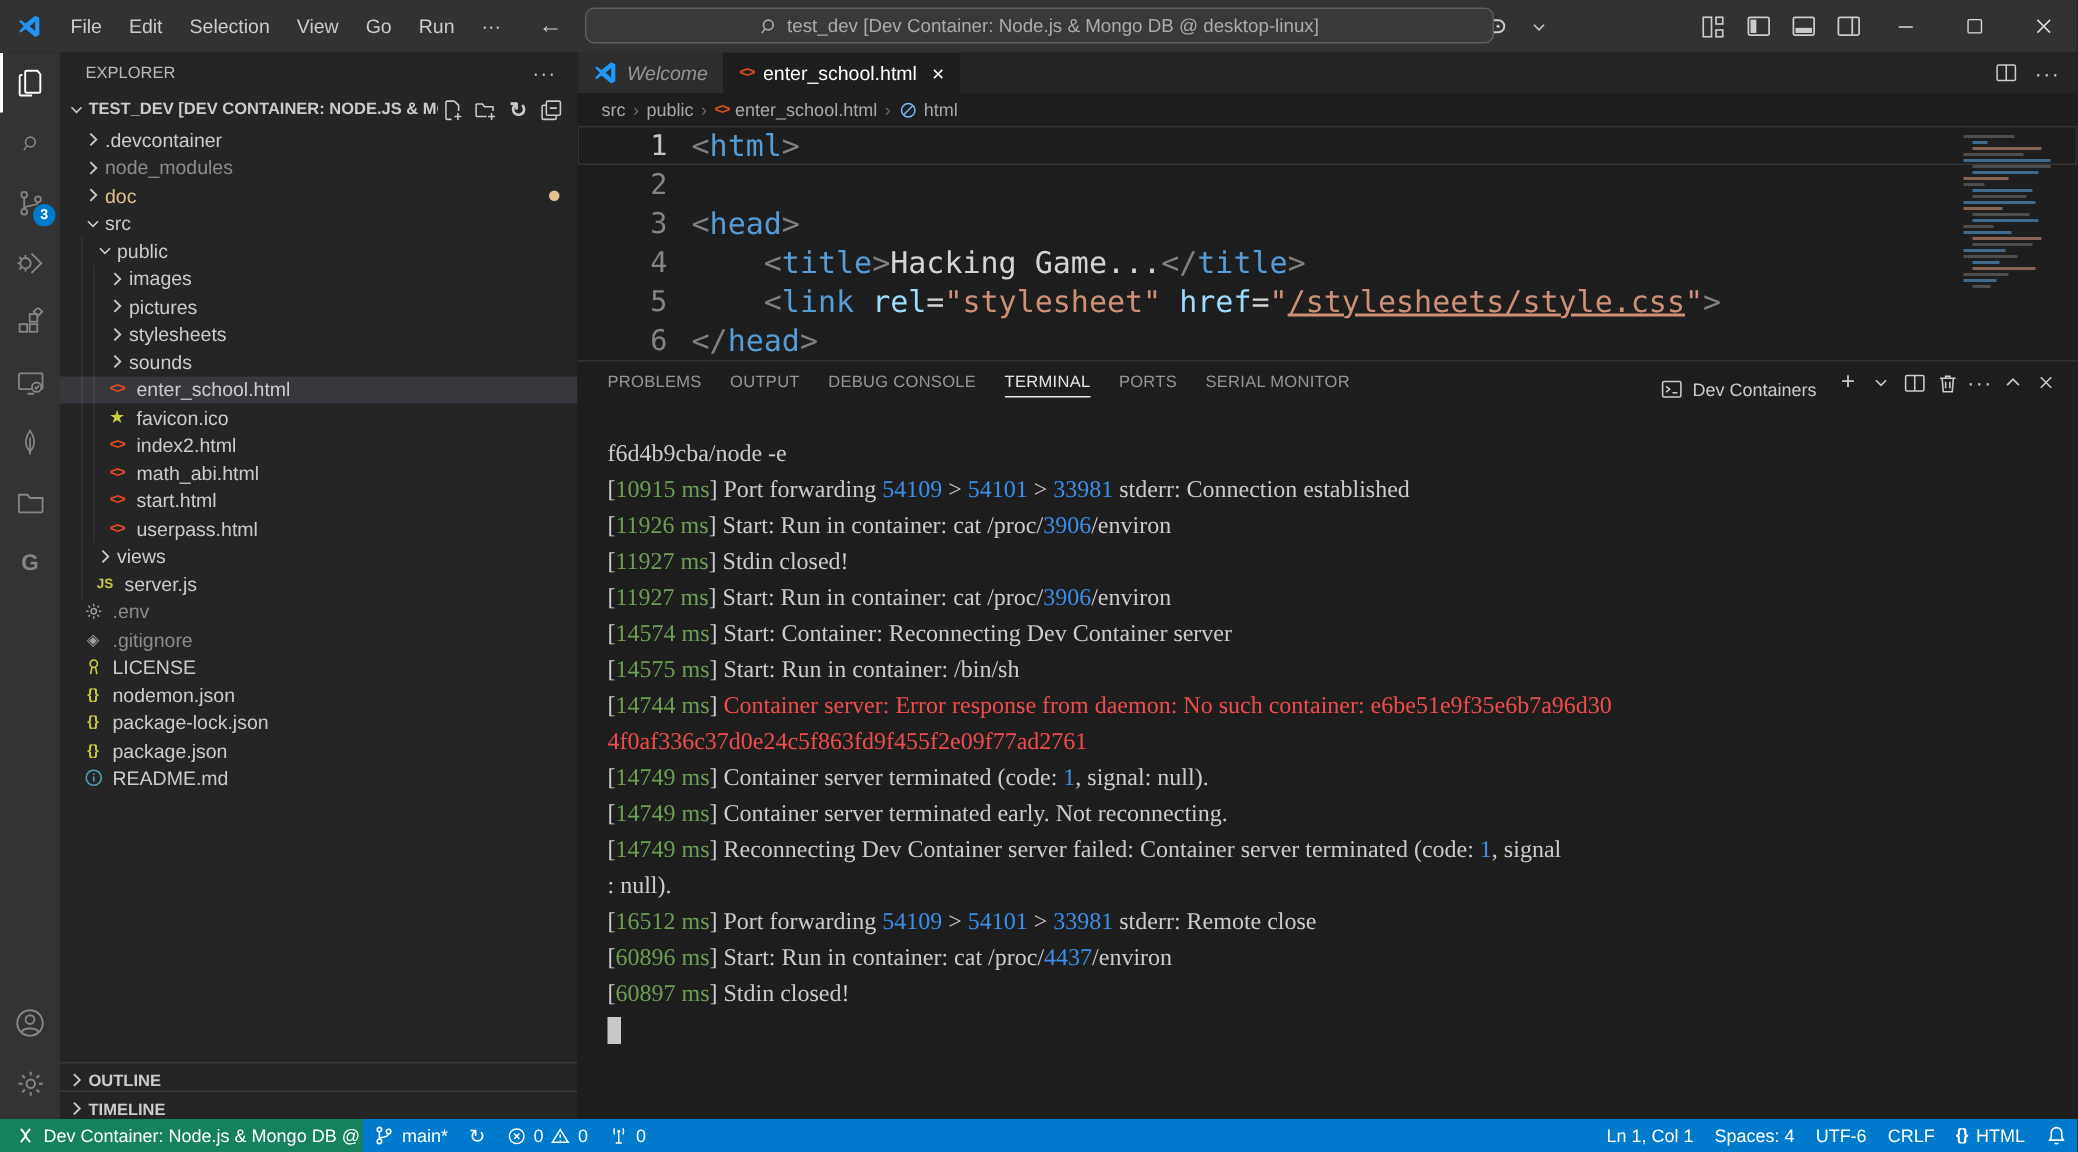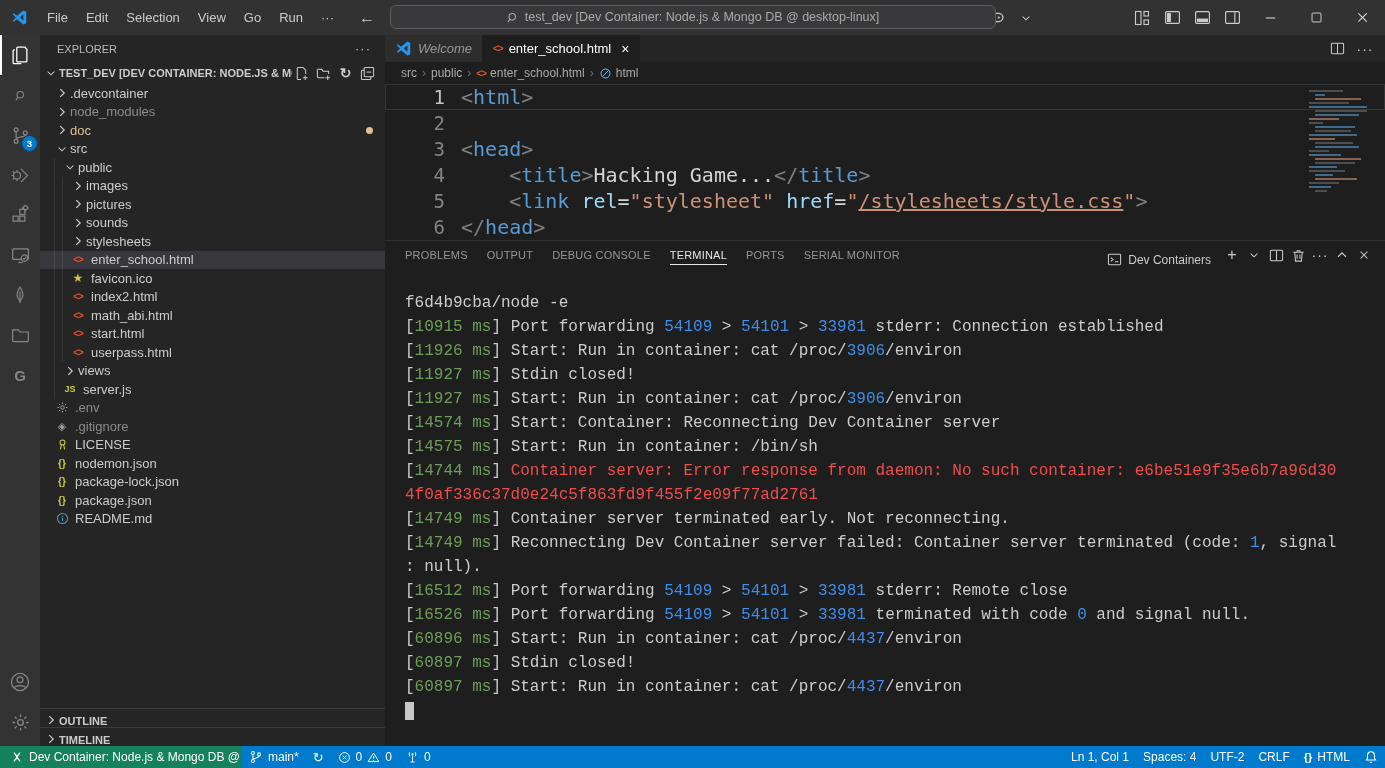--- a/index.html
+++ b/index.html
@@ -87,21 +87,21 @@
 
 .panel{height:506px;flex:none;display:flex;flex-direction:column;background:#1e1e1e;border-top:1px solid #333333}
 .panel-tabs{height:28px;display:flex;align-items:center;padding-left:12px;flex:none}
 .ptabs{display:flex;height:100%}
 .ptab{padding:0 8px;margin-right:3px;font-size:11px;color:#969696;height:100%;display:flex;align-items:center;position:relative;letter-spacing:.2px}
 .ptab.active{color:#e7e7e7}
 .ptab.active::after{content:"";position:absolute;left:8px;right:8px;bottom:4px;height:1px;background:#e7e7e7}
 .panel-actions{margin-left:auto;display:flex;align-items:flex-end;padding-right:10px;color:#cccccc}
 .shell-label{display:flex;align-items:center;gap:6px;font-size:12px;margin-right:10px}
 .pa-icon{width:22px;height:24px;display:flex;align-items:center;justify-content:center}
-.terminal{flex:1;padding:22px 8px 0 20px;font-family:Liberation Mono, monospace;font-size:16px;line-height:24px;color:var(--terminal_fg);overflow:hidden}
+.terminal{flex:1;padding:22px 8px 0 20px;font-family:Liberation Serif, serif;font-size:16px;line-height:24px;color:var(--terminal_fg);overflow:hidden}
 .t-line{white-space:pre;height:24px}
 .tg{color:var(--terminal_green)}
 .tb{color:var(--terminal_blue)}
 .tr{color:var(--terminal_red)}
 .cursor{display:inline-block;width:9px;height:18px;background:#c8c8c8;vertical-align:middle}
 
 
 .statusbar{height:22px;background:var(--accent);display:flex;align-items:stretch;color:#ffffff;font-size:12px;flex:none}
 .sb-left,.sb-right{display:flex;align-items:stretch}
 .sb-right{margin-left:auto}
@@ -413,31 +413,31 @@
             <span>pictures</span>
           </div>
           <div class="tree-row">
             <span class="sp"></span>
             <span class="sp"></span>
             <span class="icon tw">
               <svg width="14" height="14" viewBox="0 0 16 16" fill="none" stroke="currentColor" stroke-width="1.4">
                 <path d="M6 3.5 10.5 8 6 12.5"></path>
               </svg>
             </span>
+            <span>stylesheets</span>
+          </div>
+          <div class="tree-row">
+            <span class="sp"></span>
+            <span class="sp"></span>
+            <span class="icon tw">
+              <svg width="14" height="14" viewBox="0 0 16 16" fill="none" stroke="currentColor" stroke-width="1.4">
+                <path d="M6 3.5 10.5 8 6 12.5"></path>
+              </svg>
+            </span>
             <span>sounds</span>
-          </div>
-          <div class="tree-row">
-            <span class="sp"></span>
-            <span class="sp"></span>
-            <span class="icon tw">
-              <svg width="14" height="14" viewBox="0 0 16 16" fill="none" stroke="currentColor" stroke-width="1.4">
-                <path d="M6 3.5 10.5 8 6 12.5"></path>
-              </svg>
-            </span>
-            <span>stylesheets</span>
           </div>
           <div class="tree-row selected">
             <span class="sp"></span>
             <span class="sp"></span>
             <span class="icon fi">
               <span class="fi-html">&lt;&gt;</span>
             </span>
             <span>enter_school.html</span>
           </div>
           <div class="tree-row">
@@ -722,28 +722,27 @@
         <div class="terminal" id="term">
             <div class="t-line"><span class="">f6d4b9cba/node -e</span></div>
             <div class="t-line"><span class="">[</span><span class="tg">10915 ms</span><span class="">] Port forwarding </span><span class="tb">54109</span><span class=""> &gt; </span><span class="tb">54101</span><span class=""> &gt; </span><span class="tb">33981</span><span class=""> stderr: Connection established</span></div>
             <div class="t-line"><span class="">[</span><span class="tg">11926 ms</span><span class="">] Start: Run in container: cat /proc/</span><span class="tb">3906</span><span class="">/environ</span></div>
             <div class="t-line"><span class="">[</span><span class="tg">11927 ms</span><span class="">] Stdin closed!</span></div>
             <div class="t-line"><span class="">[</span><span class="tg">11927 ms</span><span class="">] Start: Run in container: cat /proc/</span><span class="tb">3906</span><span class="">/environ</span></div>
             <div class="t-line"><span class="">[</span><span class="tg">14574 ms</span><span class="">] Start: Container: Reconnecting Dev Container server</span></div>
             <div class="t-line"><span class="">[</span><span class="tg">14575 ms</span><span class="">] Start: Run in container: /bin/sh</span></div>
             <div class="t-line"><span class="">[</span><span class="tg">14744 ms</span><span class="">] </span><span class="tr">Container server: Error response from daemon: No such container: e6be51e9f35e6b7a96d30</span></div>
             <div class="t-line"><span class="tr">4f0af336c37d0e24c5f863fd9f455f2e09f77ad2761</span></div>
+            <div class="t-line"><span class="">[</span><span class="tg">14749 ms</span><span class="">] Container server terminated (code: </span><span class="tb">1</span><span class="">, signal: null).</span></div>
             <div class="t-line"><span class="">[</span><span class="tg">14749 ms</span><span class="">] Container server terminated early. Not reconnecting.</span></div>
             <div class="t-line"><span class="">[</span><span class="tg">14749 ms</span><span class="">] Reconnecting Dev Container server failed: Container server terminated (code: </span><span class="tb">1</span><span class="">, signal</span></div>
             <div class="t-line"><span class="">: null).</span></div>
             <div class="t-line"><span class="">[</span><span class="tg">16512 ms</span><span class="">] Port forwarding </span><span class="tb">54109</span><span class=""> &gt; </span><span class="tb">54101</span><span class=""> &gt; </span><span class="tb">33981</span><span class=""> stderr: Remote close</span></div>
-            <div class="t-line"><span class="">[</span><span class="tg">16526 ms</span><span class="">] Port forwarding </span><span class="tb">54109</span><span class=""> &gt; </span><span class="tb">54101</span><span class=""> &gt; </span><span class="tb">33981</span><span class=""> terminated with code </span><span class="tb">0</span><span class=""> and signal null.</span></div>
             <div class="t-line"><span class="">[</span><span class="tg">60896 ms</span><span class="">] Start: Run in container: cat /proc/</span><span class="tb">4437</span><span class="">/environ</span></div>
             <div class="t-line"><span class="">[</span><span class="tg">60897 ms</span><span class="">] Stdin closed!</span></div>
-            <div class="t-line"><span class="">[</span><span class="tg">60897 ms</span><span class="">] Start: Run in container: cat /proc/</span><span class="tb">4437</span><span class="">/environ</span></div>
             <div class="t-line"><span class="cursor"></span></div>
           </div>
       </div>
     </div>
 
   </div>
 
   <div class="statusbar">
     <div class="sb-left" id="sb-left">
         <div class="sb-item sb-remote">
@@ -796,21 +795,21 @@
         </div>
       </div>
     <div class="sb-right" id="sb-right">
         <div class="sb-item">
           <span>Ln 1, Col 1</span>
         </div>
         <div class="sb-item">
           <span>Spaces: 4</span>
         </div>
         <div class="sb-item">
-          <span>UTF-2</span>
+          <span>UTF-6</span>
         </div>
         <div class="sb-item">
           <span>CRLF</span>
         </div>
         <div class="sb-item">
           <span class="icon">
             <span style="font-size:11px;font-weight:bold">{}</span>
           </span>
           <span>HTML</span>
         </div>

